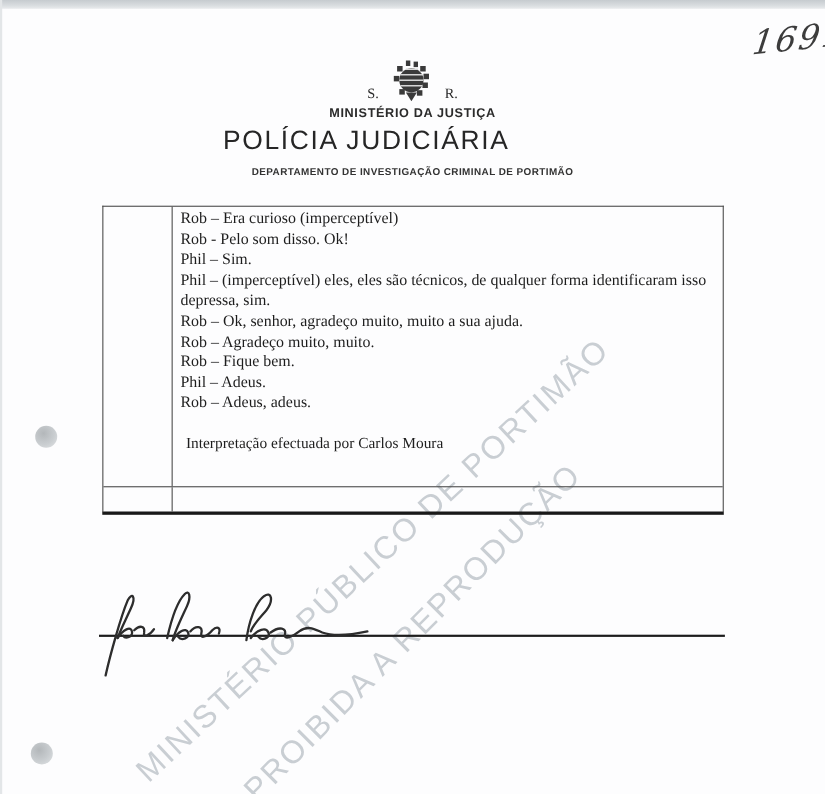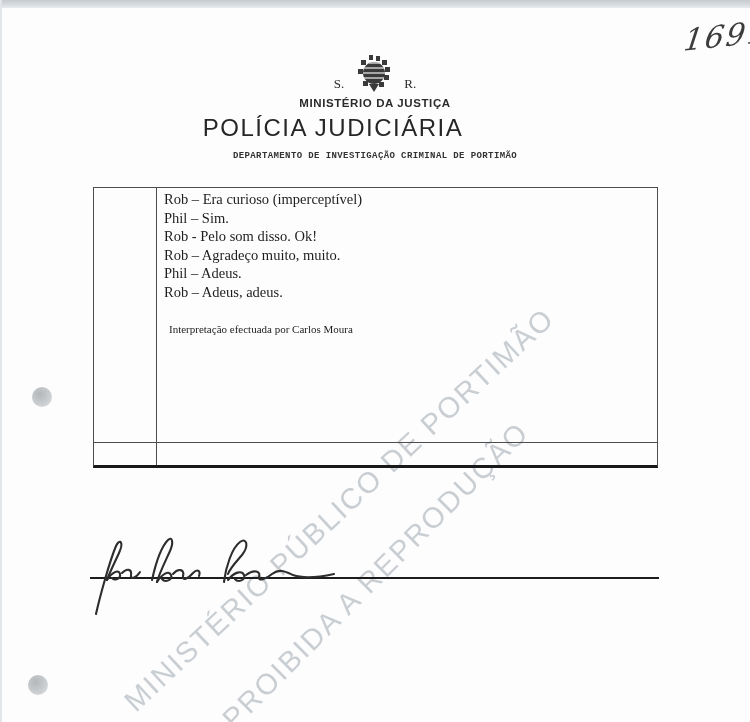--- a/index.html
+++ b/index.html
@@ -26,34 +26,34 @@
   .seal-row{position:absolute;left:0;top:54px;width:750px;
     display:flex;justify-content:center;align-items:flex-end;gap:13px;}
   .seal-letter{font-size:13px;color:#2c2c2c;margin-bottom:4px;}
   .ministry{position:absolute;left:0;top:97px;width:750px;text-align:center;
     font-family:"Liberation Sans", sans-serif;font-weight:bold;font-size:11.5px;
     letter-spacing:.6px;color:#2b2b2b;}
   .org{position:absolute;left:0;top:114px;width:666px;text-align:center;
     font-family:"Liberation Sans", sans-serif;font-weight:normal;font-size:24px;
     letter-spacing:1.5px;color:#262626;}
   .dept{position:absolute;left:0;top:151px;width:750px;text-align:center;
-    font-family:Liberation Mono, monospace;font-weight:bold;font-size:9px;
+    font-family:Liberation Sans, sans-serif;font-weight:bold;font-size:9px;
     letter-spacing:.4px;color:#333;}
 
   
   .doc-table{position:absolute;left:93px;top:187px;width:563px;
     border:1px solid #4d4d4d;border-bottom:3px solid #191919;
     display:flex;flex-direction:column;background:transparent;z-index:2;}
   .row-main{display:flex;height:254px;justify-content:space-between;}
   .row-empty{display:flex;height:22px;border-top:1px solid #4d4d4d;}
   .cell-left{width:62px;border-right:1px solid #4d4d4d;flex:none;}
   .cell-right{flex:1;padding:2px 8px 0 7px;overflow:hidden;}
   .t-line{font-size:14.5px;line-height:18.6px;}
   .blank-line{height:18.6px;}
-  .note-line{font-size:11px;line-height:18.6px;padding-left:5px;}
+  .note-line{font-size:14px;line-height:18.6px;padding-left:5px;}
 
   
   .closing{position:absolute;left:90px;top:503px;width:568px;z-index:2;
     font-style:italic;font-size:15px;line-height:19.5px;text-align:justify;
     text-indent:45px;word-spacing:4px;color:#222;}
   .sigline{position:absolute;left:90px;top:577px;width:569px;height:2px;
     background:#1c1c1c;z-index:2;}
   .sig-svg{position:absolute;left:86px;top:534px;z-index:3;}
 
   
@@ -105,23 +105,26 @@
   </div>
   <div class="ministry">MINISTÉRIO DA JUSTIÇA</div>
   <div class="org">POLÍCIA JUDICIÁRIA</div>
   <div class="dept">DEPARTAMENTO DE INVESTIGAÇÃO CRIMINAL DE PORTIMÃO</div>
 
   <div class="doc-table">
     <div class="row-main">
       <div class="cell-left"></div>
       <div class="cell-right">
         <div class="t-line">Rob – Era curioso (imperceptível)</div>
+        <div class="t-line">Rob - Pelo som disso. Ok!</div>
         <div class="t-line">Phil – Sim.</div>
-        <div class="t-line">Rob - Pelo som disso. Ok!</div>
+        <div class="t-line">Phil – (imperceptível) eles, eles são técnicos, de qualquer forma identificaram isso depressa, sim.</div>
+        <div class="t-line">Rob – Ok, senhor, agradeço muito, muito a sua ajuda.</div>
         <div class="t-line">Rob – Agradeço muito, muito.</div>
+        <div class="t-line">Rob – Fique bem.</div>
         <div class="t-line">Phil – Adeus.</div>
         <div class="t-line">Rob – Adeus, adeus.</div>
         <div class="blank-line"></div>
         <div class="note-line">Interpretação efectuada por Carlos Moura</div>
       </div>
     </div>
     <div class="row-empty">
       <div class="cell-left"></div>
       <div class="cell-right"></div>
     </div>

